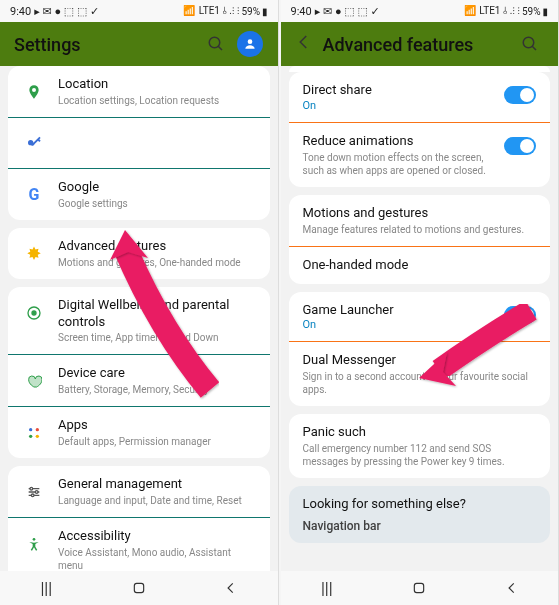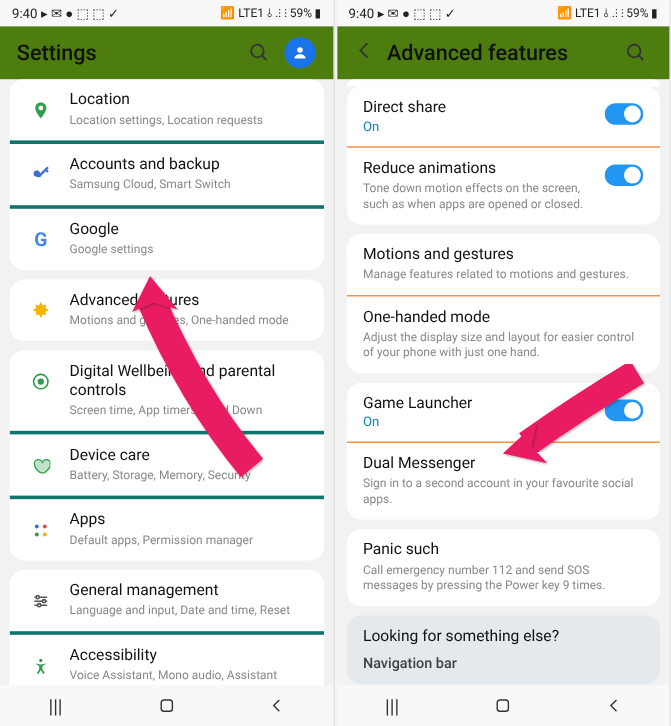--- a/index.html
+++ b/index.html
@@ -7,21 +7,21 @@
   .screen { width: 279px; height: 605px; background: #f2f2f2; position: relative; overflow: hidden; border-right: 1px solid #ddd; }
   .status-bar { height: 22px; display: flex; align-items: center; justify-content: space-between; padding: 0 10px; font-size: 11px; color: #222; background: #f8f8f8; }
   .status-left { display: flex; gap: 3px; align-items: center; }
   .status-right { display: flex; gap: 2px; align-items: center; font-size: 10px; }
   .header { height: 44px; display: flex; align-items: center; padding: 0 14px; background: #4d7c0f; }
   .header-title { font-size: 18px; font-weight: 500; color: #111; flex: 1; }
   .header-icon { width: 28px; height: 28px; display: flex; align-items: center; justify-content: center; margin-left: 6px; }
   .avatar { width: 26px; height: 26px; border-radius: 50%; background: #1a73e8; display: flex; align-items: center; justify-content: center; }
   .content { height: 520px; overflow-y: hidden; padding: 0 8px; }
   .card { background: #fff; border-radius: 12px; margin-bottom: 8px; overflow: hidden; }
-  .item { display: flex; padding: 10px 12px; align-items: flex-start; border-bottom: 3px solid #0f766e; }
+  .item { display: flex; padding: 10px 12px; align-items: flex-start; border-bottom: 1px solid #0f766e; }
   .item:last-child { border-bottom: none; }
   .item-icon { width: 28px; height: 28px; flex-shrink: 0; margin-right: 10px; display: flex; align-items: center; justify-content: center; font-size: 16px; margin-top: 2px; }
   .item-text { flex: 1; min-width: 0; }
   .item-title { font-size: 13px; color: #111; font-weight: 400; line-height: 1.3; }
   .item-sub { font-size: 10px; color: #888; margin-top: 1px; line-height: 1.3; }
   .item-status { font-size: 11px; color: #0a84c1; margin-top: 0px; }
   .toggle { width: 32px; height: 18px; background: #2196f3; border-radius: 10px; position: relative; flex-shrink: 0; margin-top: 4px; margin-left: 6px; }
   .toggle::after { content: ""; position: absolute; right: 2px; top: 2px; width: 14px; height: 14px; background: #fff; border-radius: 50%; }
   .item2 { padding: 10px 14px; border-bottom: 1px solid #f97316; position: relative; }
   .item2:last-child { border-bottom: none; }
@@ -80,24 +80,20 @@
         <div class="item-title">Location</div>
         <div class="item-sub">Location settings, Location requests</div>
       </div>
         </div>
         <div class="item">
       <div class="item-icon">
             <svg width="16" height="16" viewBox="0 0 24 24" fill="#3b6fd6">
               <path d="M7 14a4 4 0 114-4l9-9 2 2-2 2 2 2-2 2-2-2-5 5a4 4 0 01-6 2z"></path>
             </svg>
           </div>
-      <div class="item-text">
-        <div class="item-title">Accounts and backup</div>
-        <div class="item-sub">Samsung Cloud, Smart Switch</div>
-      </div>
         </div>
         <div class="item">
       <div class="item-icon">
             <span style="color:#4285f4;font-weight:700;font-size:16px">G</span>
           </div>
       <div class="item-text">
         <div class="item-title">Google</div>
         <div class="item-sub">Google settings</div>
       </div>
         </div>
@@ -263,21 +259,20 @@
             <div class="item2-text">
       <div class="item-title">Motions and gestures</div>
               <div class="item-sub">Manage features related to motions and gestures.</div>
             </div>
           </div>
         </div>
         <div class="item2">
           <div class="item2-row">
             <div class="item2-text">
       <div class="item-title">One-handed mode</div>
-              <div class="item-sub">Adjust the display size and layout for easier control of your phone with just one hand.</div>
             </div>
           </div>
         </div>
       </div>
     <div class="card" id="rg2">
         <div class="item2">
           <div class="item2-row">
             <div class="item2-text">
       <div class="item-title">Game Launcher</div>
               <div class="item-status">On</div>

